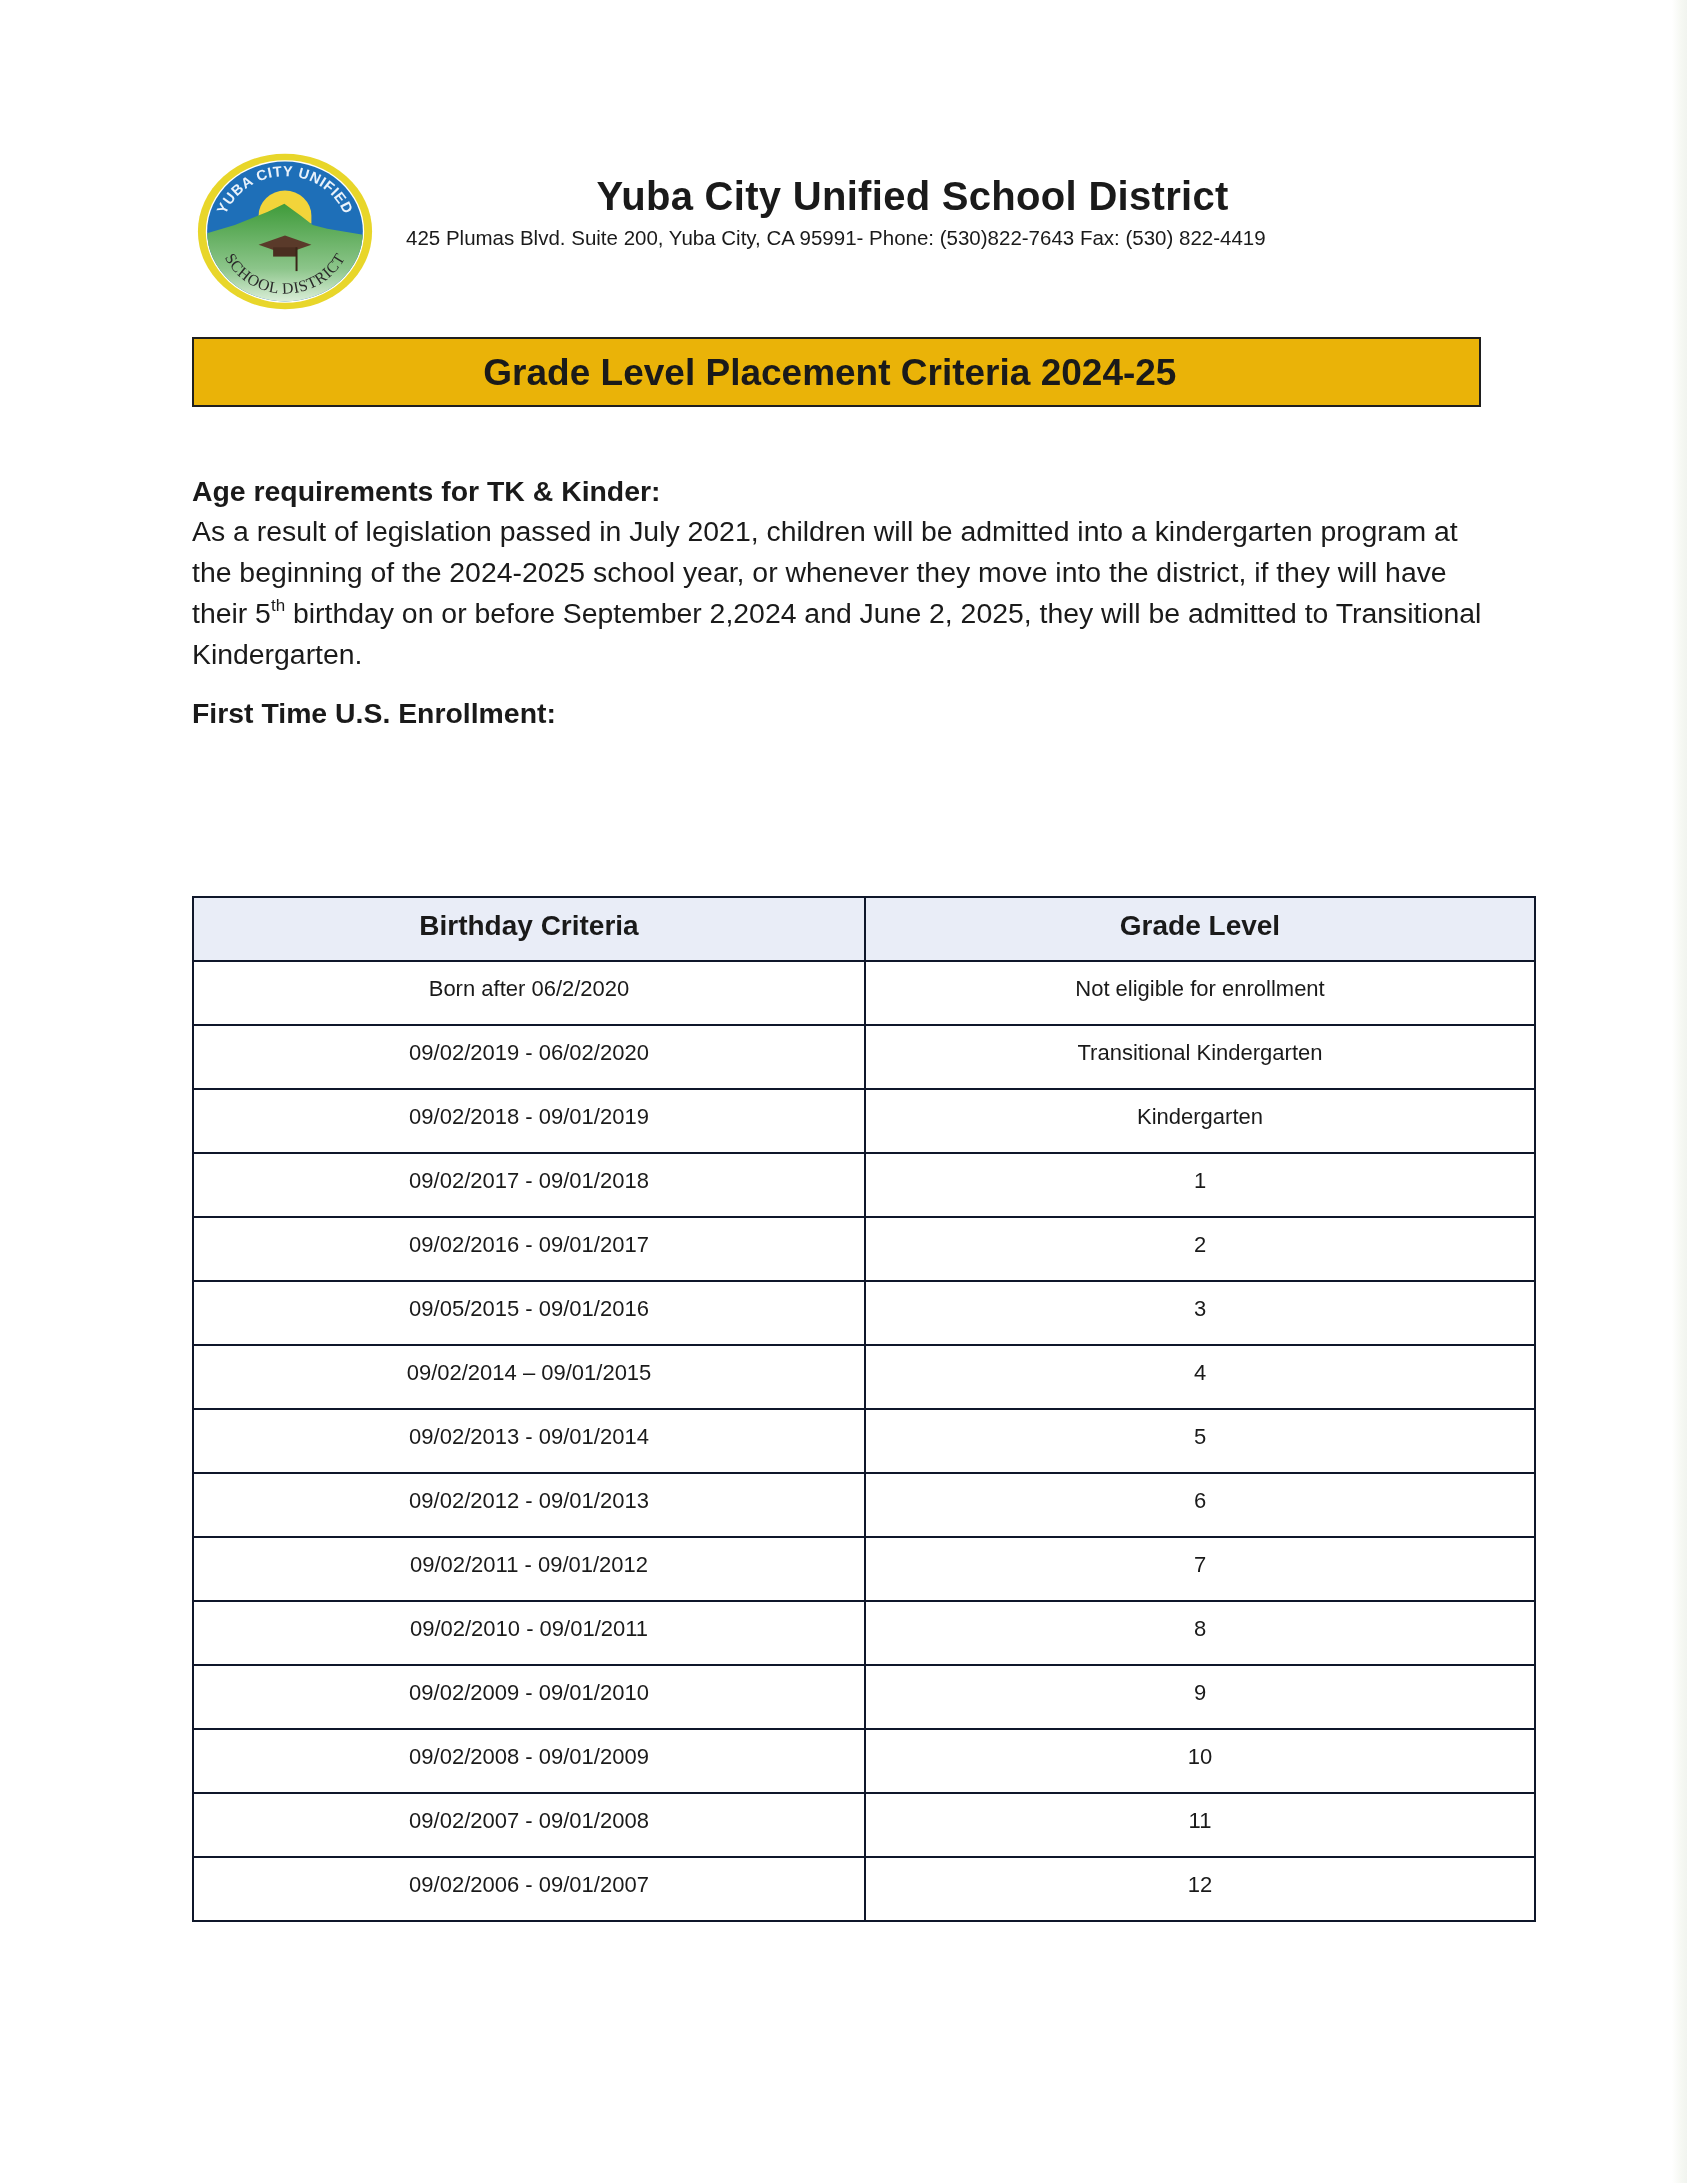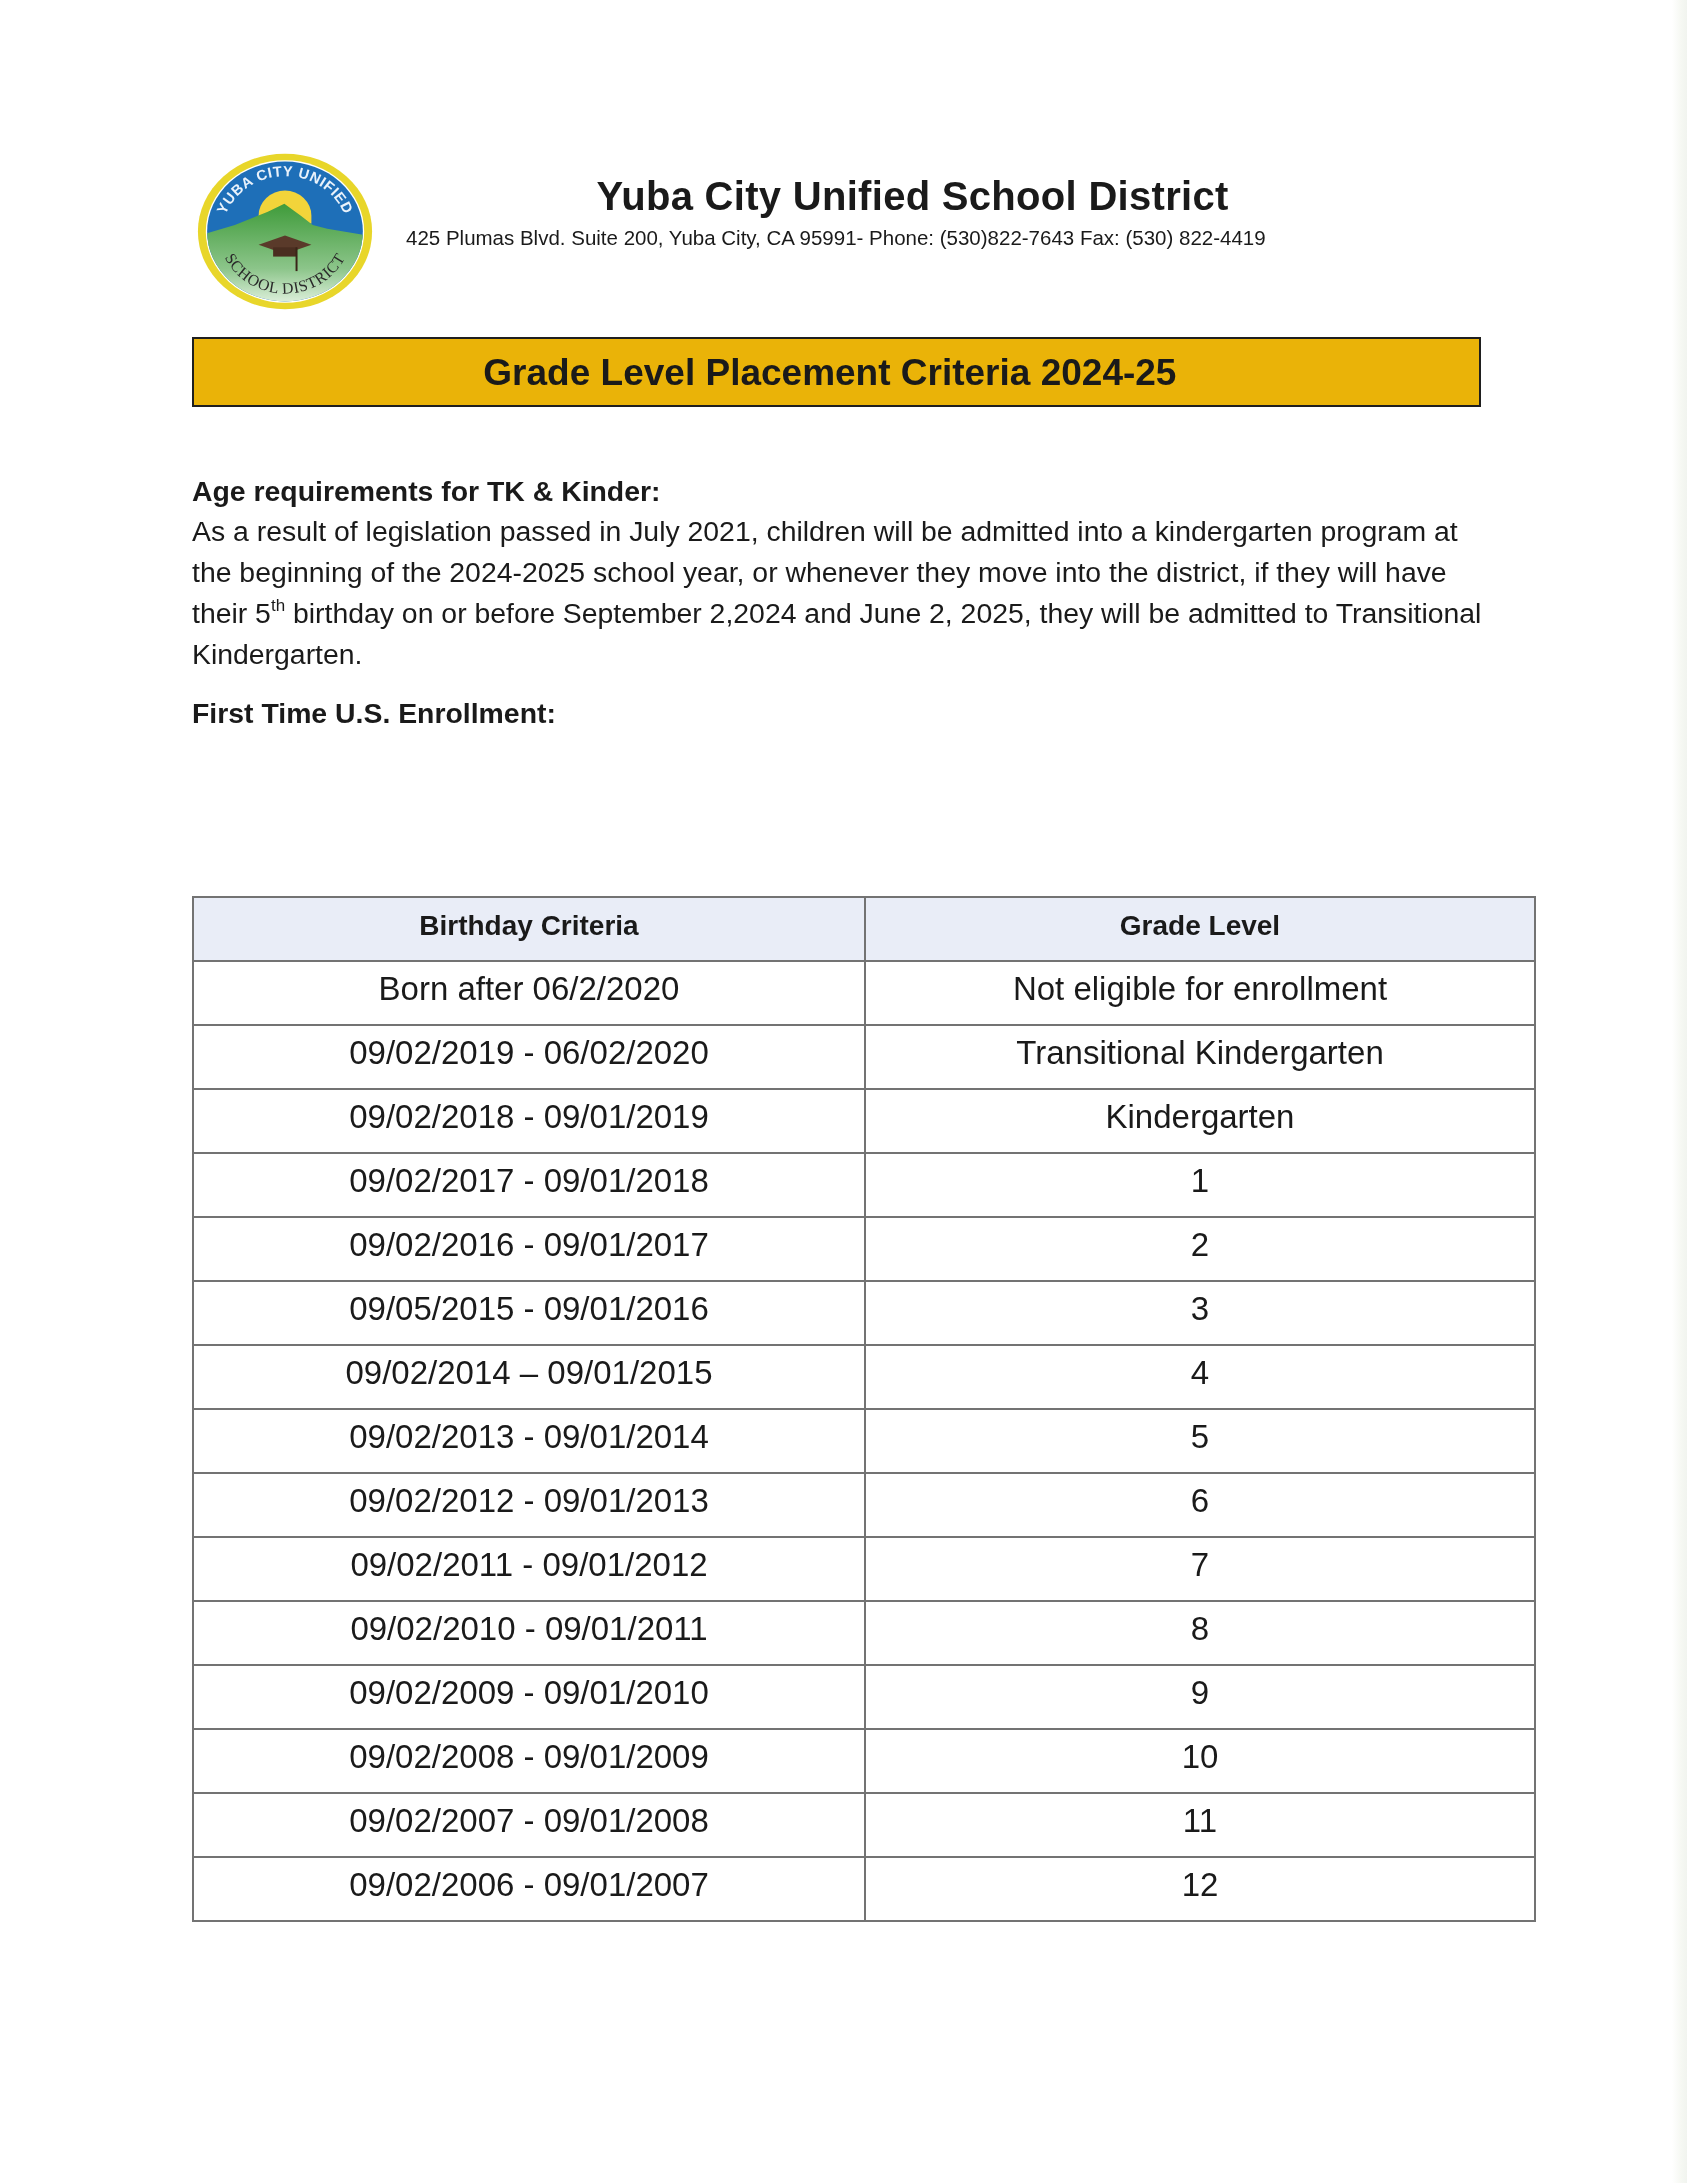--- a/index.html
+++ b/index.html
@@ -25,26 +25,26 @@
   .section { position: absolute; left: 192px; width: 1297px; }
   .section-heading { font-size: 28.4px; font-weight: bold; line-height: 40px; margin: 0; }
   .section-body { font-size: 28.4px; line-height: 41px; margin: 0; }
   .section-body sup { font-size: 17px; vertical-align: 12px; line-height: 0; }
   #sec-age { top: 471px; }
   #sec-first { top: 693px; }
 
   
   .grade-table { position: absolute; left: 192px; top: 896px; width: 1342px;
                  border-collapse: collapse; table-layout: fixed; }
-  .grade-table th, .grade-table td { border: 2px solid #737373; text-align: center;
+  .grade-table th, .grade-table td { border: 2px solid #0f172a; text-align: center;
                  vertical-align: middle; padding: 0; }
   .grade-table col.c1 { width: 672px; }
   .grade-table col.c2 { width: 670px; }
   .grade-table th { background: #e9edf7; height: 62px; font-size: 28px; font-weight: bold; }
-  .grade-table td { height: 62px; font-size: 33px; font-weight: normal; }
+  .grade-table td { height: 62px; font-size: 22px; font-weight: normal; }
   .grade-table td .cell-text { display: inline-block; transform: translateY(-4px); }
   .grade-table th .cell-text { display: inline-block; transform: translateY(-2.6px); }
 </style>
 </head>
 <body>
 
 <div class="scan-edge"></div>
 
 <div class="logo">
   <svg width="180" height="161" viewBox="0 0 272 244">

